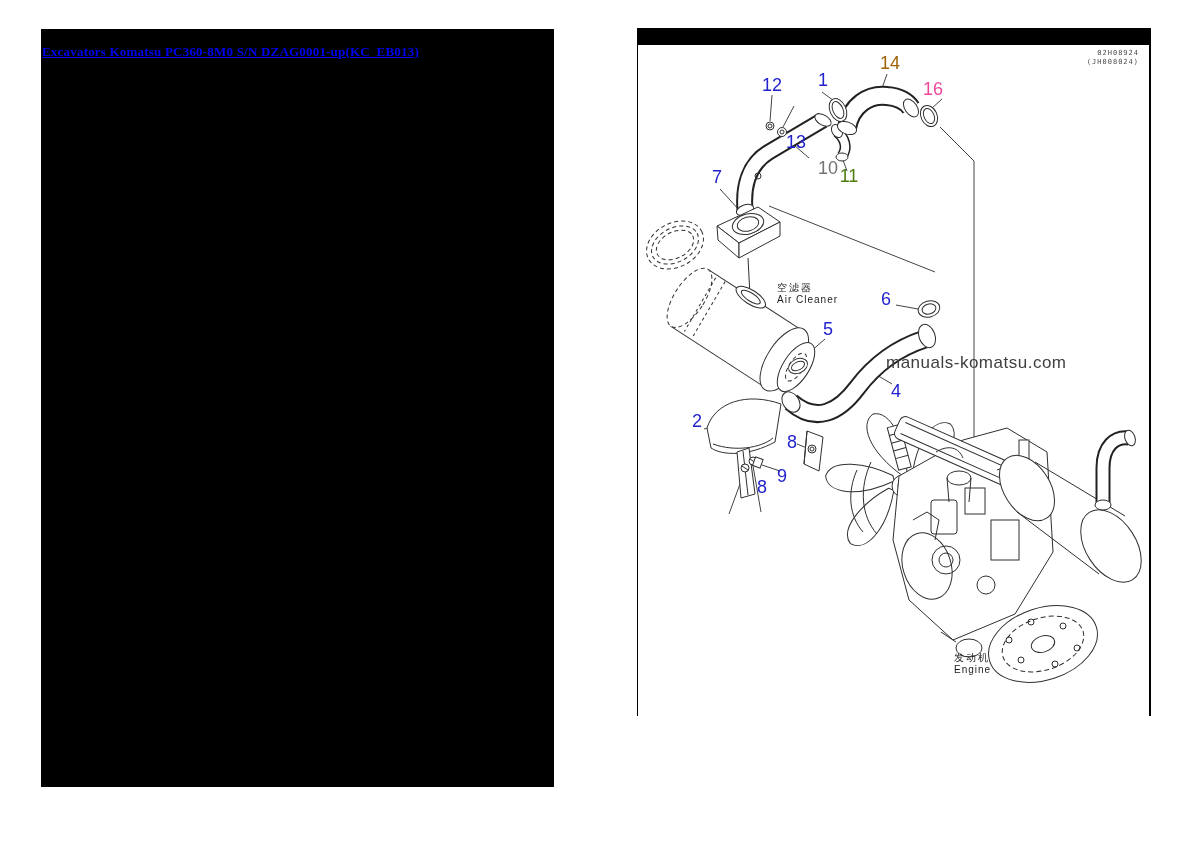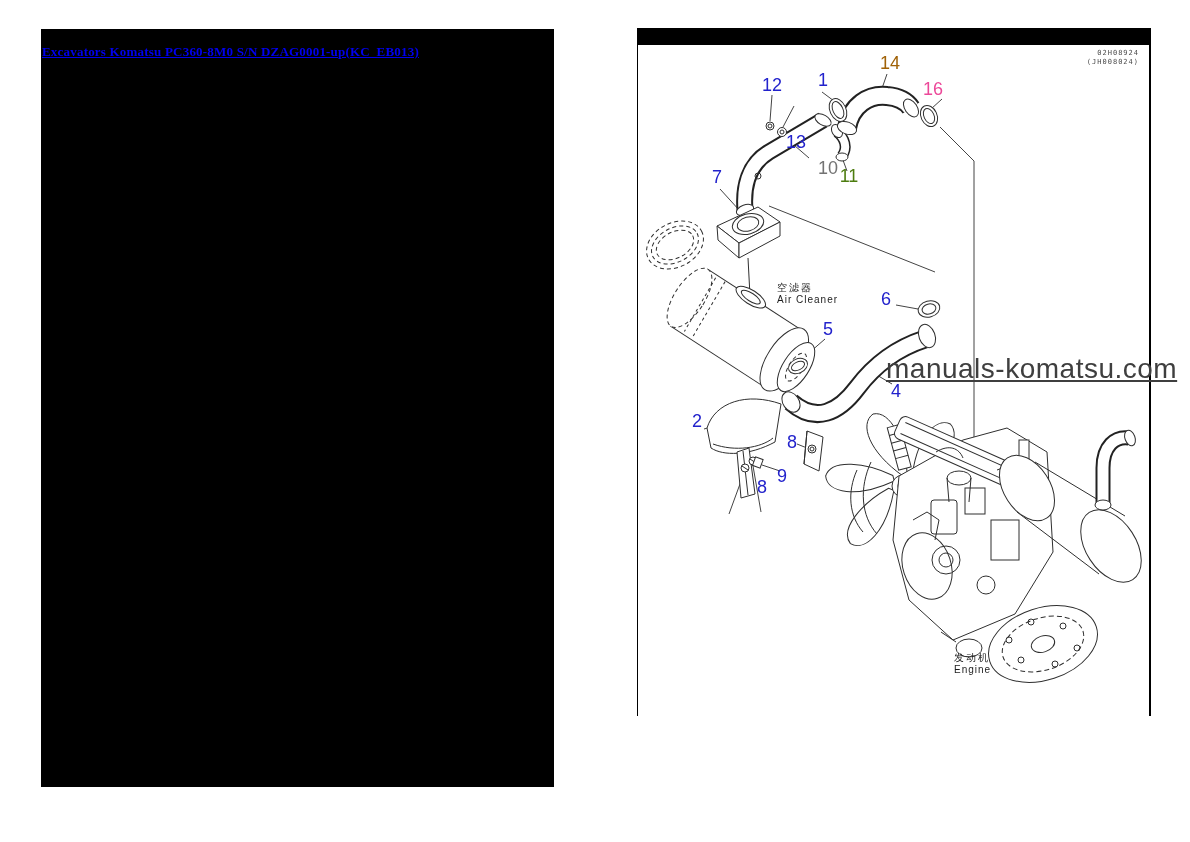--- a/index.html
+++ b/index.html
@@ -23,22 +23,22 @@
   .fig-code { position:absolute; top:21px; right:10px; text-align:right;
               font:7px "DejaVu Sans Mono", monospace; letter-spacing:1px;
               color:#4a4a4a; line-height:9px; }
 
   .part-label { position:absolute; color:#1c1c1c; text-align:left; line-height:12px; }
   .part-label .cn { font-size:10px; letter-spacing:2px; }
   .part-label .en { font-size:10px; letter-spacing:1px; }
   .air-label    { left:139px; top:242px;margin-top:12px; }
   .engine-label { left:316px; top:624px; }
 
-  .watermark { position:absolute; left:248px; top:325px; font-size:28px;
-               color:#3f3f3f; letter-spacing:.5px; white-space:nowrap;text-decoration:underline; }
+  .watermark { position:absolute; left:248px; top:325px; font-size:17px;
+               color:#3f3f3f; letter-spacing:.5px; white-space:nowrap; }
 
   .callout-layer { position:absolute; left:0; top:0; width:512px; height:688px; }
   .callout { position:absolute; transform:translate(-50%,-50%);
              font:18px "Liberation Sans", sans-serif; }
 </style>
 </head>
 <body>
 
 <div class="page">
 

